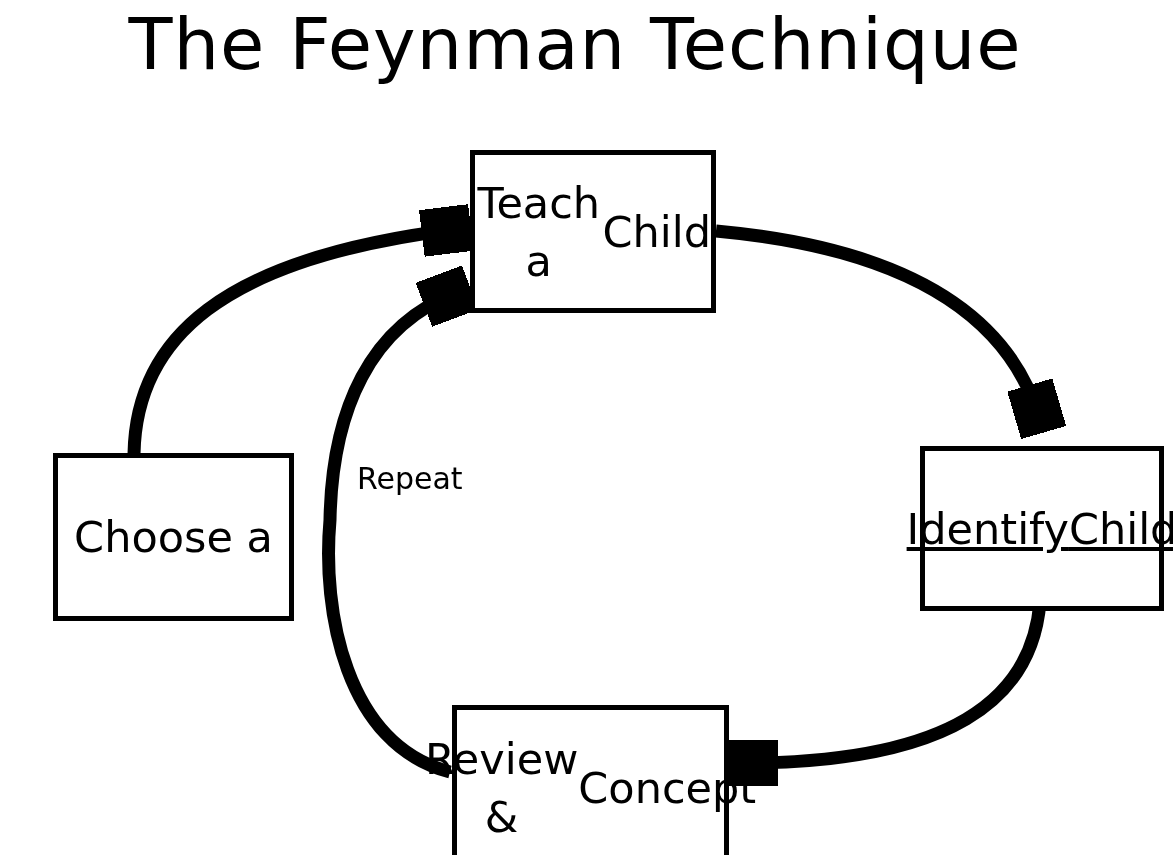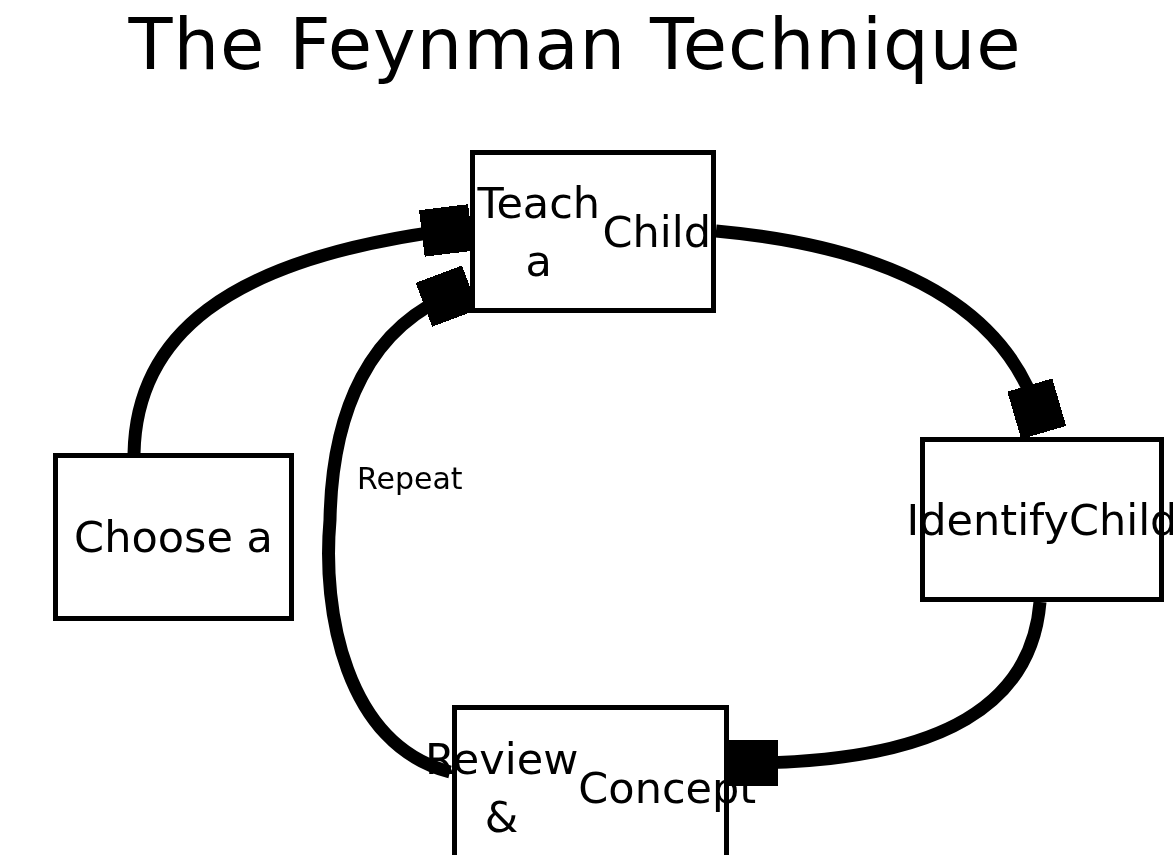--- a/index.html
+++ b/index.html
@@ -49,21 +49,21 @@
     flex-direction: row;
     align-items: center;
     justify-content: center;
     text-align: center;
     font-size: 43px;
     line-height: 58px;
     z-index: 2;
   }
   .node-teach    { left: 470px; top: 150px; width: 246px; height: 163px; }
   .node-choose   { left: 17px;  top: 453px; width: 241px; height: 168px; margin-left: 36px; }
-  .node-identify { left: 920px; top: 437px; width: 244px; height: 165px; }
+  .node-identify { left: 920px; top: 446px; width: 244px; height: 165px; text-decoration: underline; }
   .node-review   { left: 452px; top: 680px; width: 277px; height: 165px; margin-top: 25px; }
   .loop-label {
     position: absolute;
     left: 357px;
     top: 461px;
     font-size: 30px;
     z-index: 2;
   }
 </style>
 </head>

